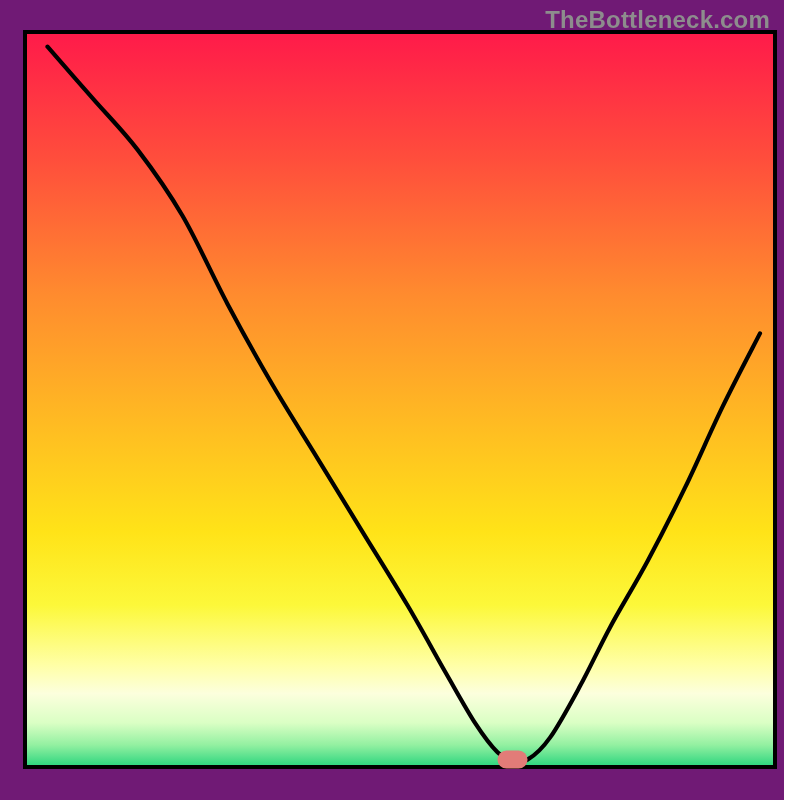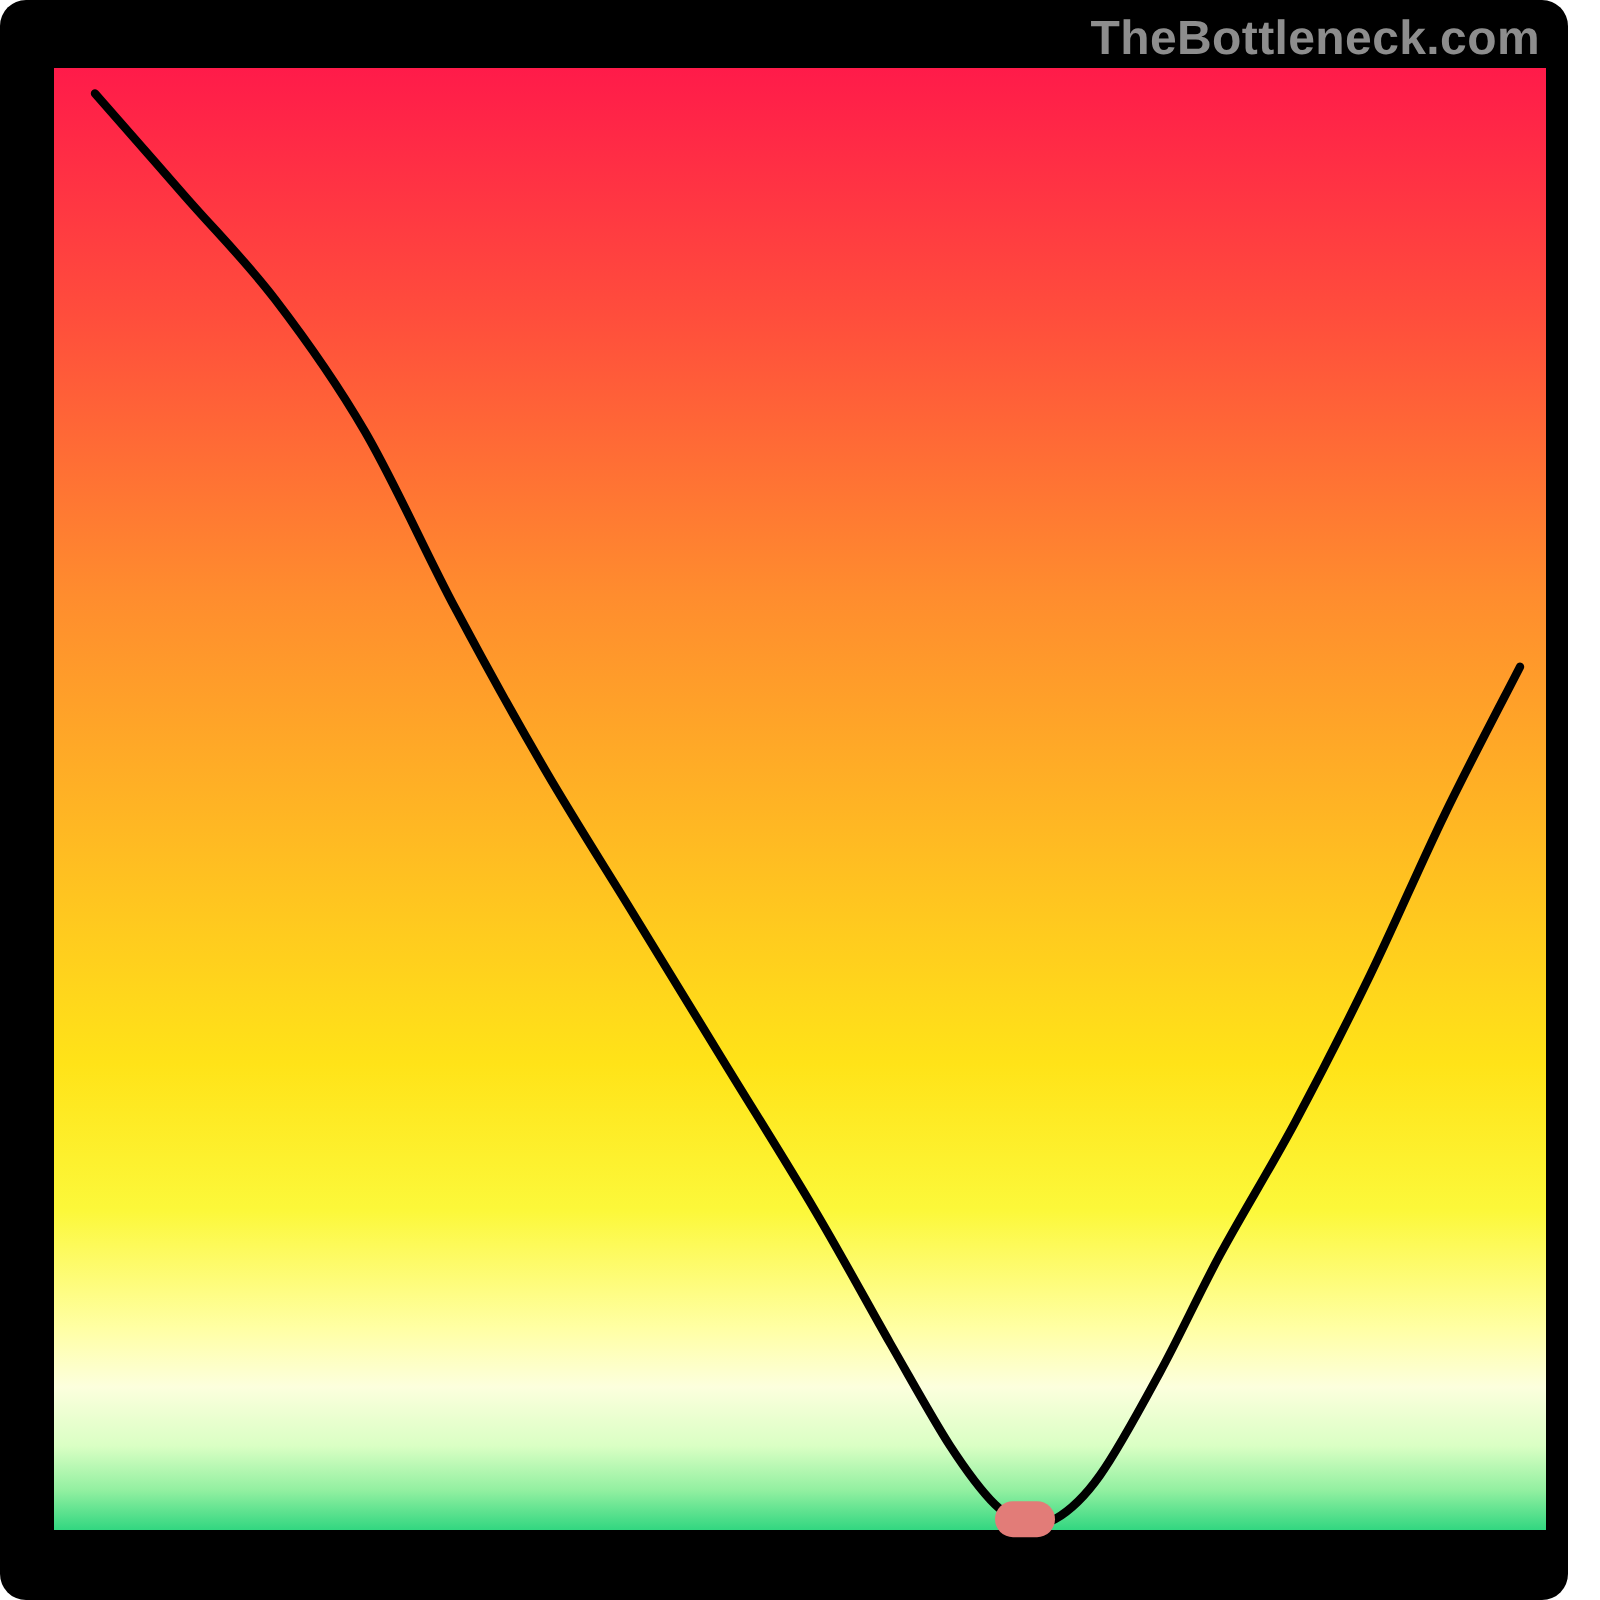--- a/index.html
+++ b/index.html
@@ -7,22 +7,21 @@
     padding: 0;
     width: 800px;
     height: 800px;
     overflow: hidden;
     font-family: Arial, Helvetica, sans-serif;
   }
   .chart-container {
     position: relative;
     width: 784px;
     height: 800px;
-    background: #000000;
-    border-radius: 13px;
+    background: #701a75;
   }
   .watermark {
     position: absolute;
     top: 6px;
     right: 14px;
     font-size: 24px;
     font-weight: 600;
     color: #8d8d8d;
     letter-spacing: 0.2px;
     z-index: 5;

